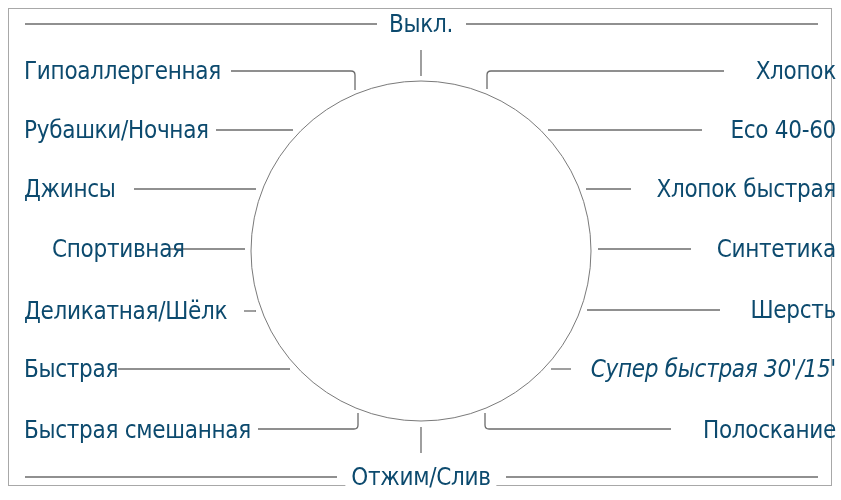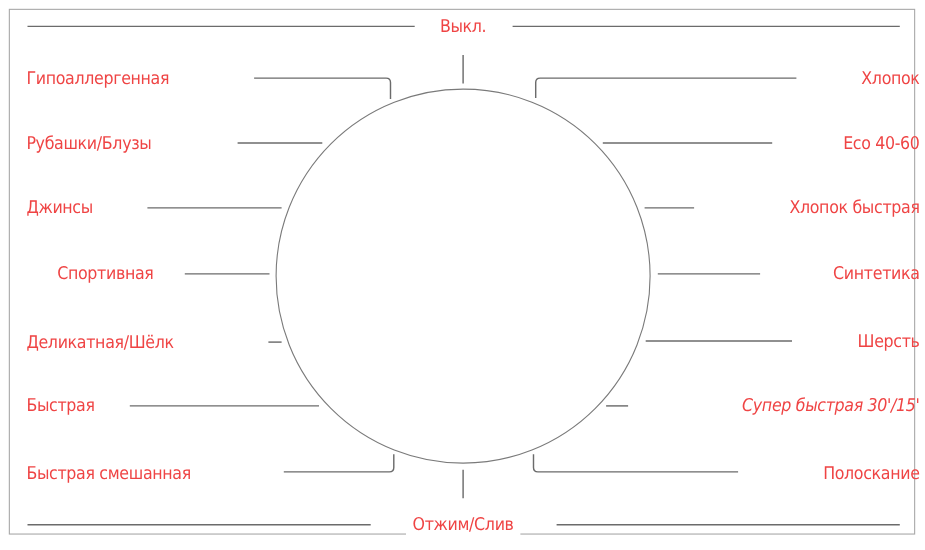--- a/index.html
+++ b/index.html
@@ -1,19 +1,19 @@
 <!DOCTYPE html>
 <html><head>
 <meta charset="utf-8">
 <style>
   html, body { margin:0; padding:0; background:#ffffff; }
   body { width:841px; height:500px; position:relative; overflow:hidden; font-family:"DejaVu Sans Condensed","DejaVu Sans","Liberation Sans",sans-serif; }
   .frame { position:absolute; left:8px; top:8px; width:824px; height:478px; border:1px solid #a8a8a8; box-sizing:border-box; }
   svg { position:absolute; left:0; top:0; }
-  .lbl { position:absolute; font-size:16px; color:#ef4444; white-space:nowrap; line-height:24px; letter-spacing:-0.3px; }
+  .lbl { position:absolute; font-size:24px; color:#0c4a6e; white-space:nowrap; line-height:24px; letter-spacing:-0.3px; }
   .left { left:24px; }
   .right { right:5px; }
   .center { transform:translateX(-50%); background:#fff; padding:0 6px; }
 </style>
 </head>
 <body>
 
 <div class="frame"></div>
 
 <svg width="841" height="500">
@@ -42,21 +42,21 @@
   <line x1="598" y1="249" x2="691" y2="249" stroke="#6b6b6b" stroke-width="1.3"></line>
   <line x1="587" y1="310" x2="720" y2="310" stroke="#6b6b6b" stroke-width="1.3"></line>
   <line x1="551" y1="369" x2="571" y2="369" stroke="#6b6b6b" stroke-width="1.3"></line>
   <path d="M485 413 V425 Q485 429 489 429 H671" fill="none" stroke="#6b6b6b" stroke-width="1.3"></path>
 </svg>
 
 <div class="lbl center" style="left:421px; top:12px;">Выкл.</div>
 <div class="lbl center" style="left:421px; top:465px;text-align:right;">Отжим/Слив</div>
 
 <div class="lbl left" style="top:59px;">Гипоаллергенная</div>
-<div class="lbl left" style="top:118px;">Рубашки/Блузы</div>
+<div class="lbl left" style="top:118px;">Рубашки/Ночная</div>
 <div class="lbl left" style="top:177px;">Джинсы</div>
 <div class="lbl left" style="top:237px;margin-left:28px;">Спортивная</div>
 <div class="lbl left" style="top:299px;">Деликатная/Шёлк</div>
 <div class="lbl left" style="top:357px;">Быстрая</div>
 <div class="lbl left" style="top:418px;">Быстрая смешанная</div>
 
 <div class="lbl right" style="top:59px;">Хлопок</div>
 <div class="lbl right" style="top:118px;">Eco 40-60</div>
 <div class="lbl right" style="top:177px;margin-left:43px;">Хлопок быстрая</div>
 <div class="lbl right" style="top:237px;">Синтетика</div>

